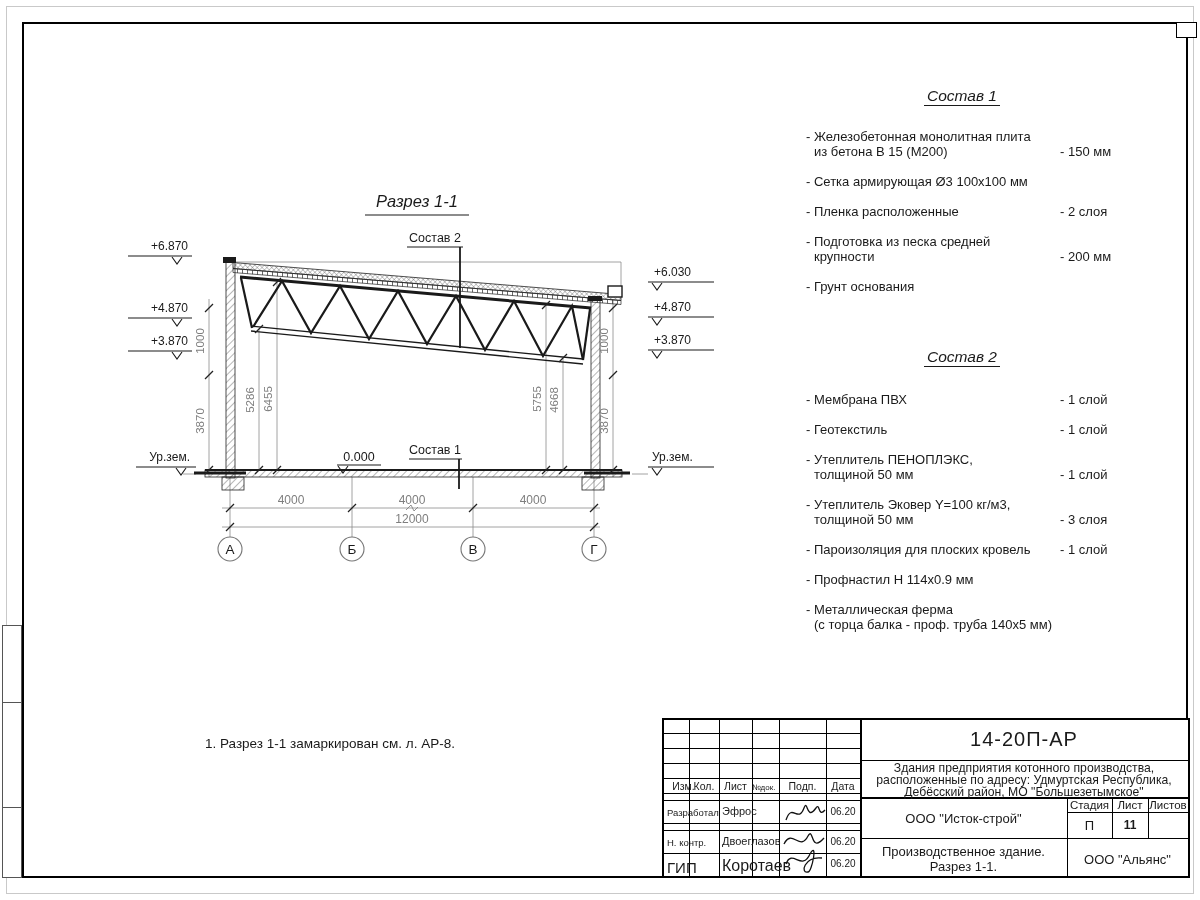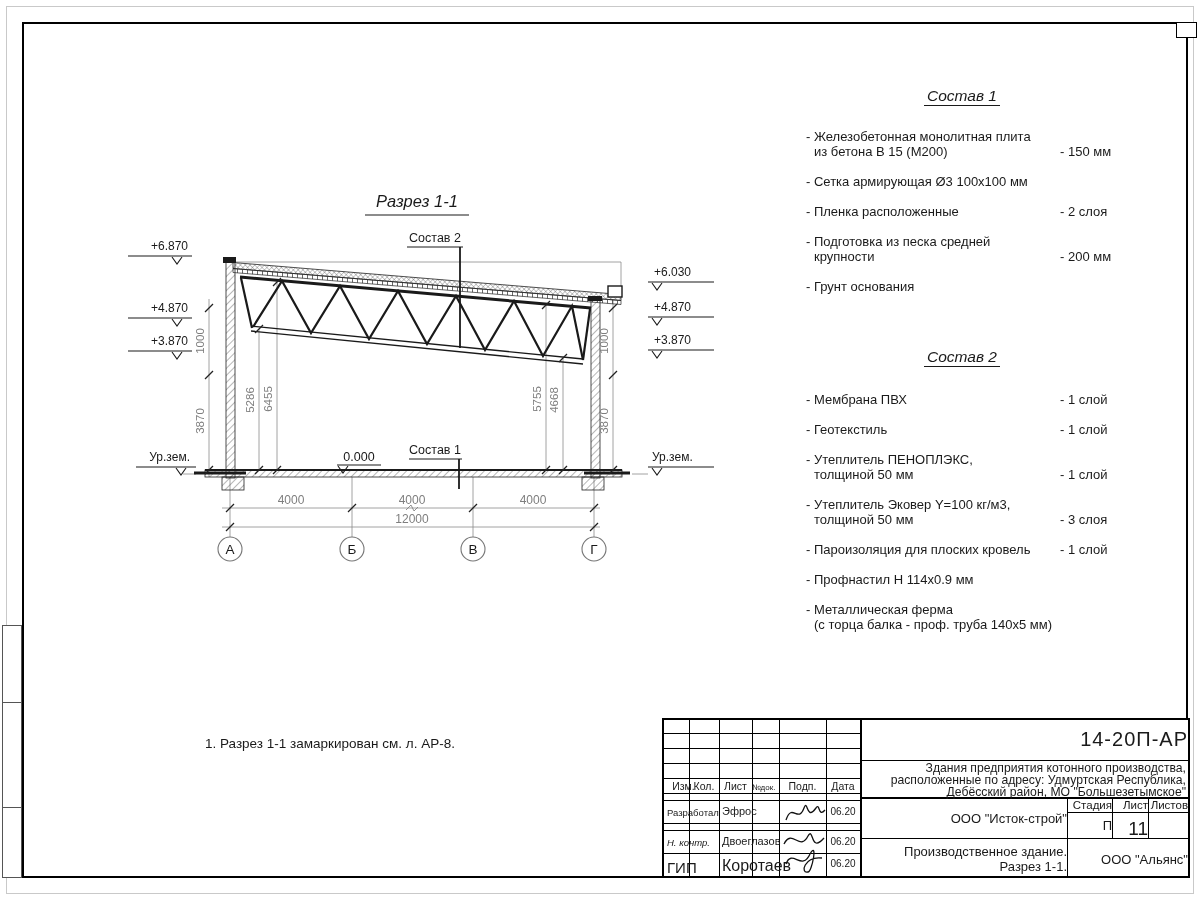--- a/index.html
+++ b/index.html
@@ -21,21 +21,21 @@
   .c-item{position:relative;margin-bottom:15px;}
   .c-name .l2{padding-left:8px;}
   .c-val{position:absolute;left:254px;bottom:0;white-space:nowrap;}
   
   .note{position:absolute;left:205px;top:736px;font-size:13.5px;}
   
   .tb{position:absolute;left:662px;top:718px;width:528px;height:160px;border:2px solid #000;box-sizing:border-box;background:#fff;}
   .tb .vl{position:absolute;width:1px;background:#000;}
   .tb .hl{position:absolute;height:1px;background:#000;}
   .tb .t{position:absolute;white-space:nowrap;}
-  .tb .ctr{text-align:right;}
+  .tb .ctr{text-align:center;}
   svg text{font-family:"Liberation Sans",sans-serif;}
 </style>
 </head>
 <body>
 
 <div class="frame-outer"></div>
 <div class="frame-main"></div>
 <div class="corner-box"></div>
 <div class="mbox" style="top:625px;height:78px;"></div>
 <div class="mbox" style="top:702px;height:106px;"></div>
@@ -287,21 +287,21 @@
   <div class="t" style="left:25px;top:60px;width:30px;text-align:center;font-size:10.5px;line-height:13px;">Кол.</div>
   <div class="t" style="left:55px;top:60px;width:33px;text-align:center;font-size:10.5px;line-height:13px;">Лист</div>
   <div class="t" style="left:88px;top:62px;width:27px;font-size:8px;line-height:11px;">№док.</div>
   <div class="t" style="left:115px;top:60px;width:47px;text-align:center;font-size:10.5px;line-height:13px;">Подп.</div>
   <div class="t" style="left:162px;top:60px;width:34px;text-align:center;font-size:10.5px;line-height:13px;">Дата</div>
 
   <div class="t" style="left:3px;top:87px;font-size:9.5px;">Разработал</div>
   <div class="t" style="left:58px;top:85px;font-size:11px;">Эфрос</div>
   <div class="t" style="left:163px;top:86px;width:32px;text-align:center;font-size:10px;">06.20</div>
 
-  <div class="t" style="left:3px;top:117px;font-size:9.5px;font-style:italic;">Н. контр.</div>
+  <div class="t" style="left:3px;top:117px;font-size:9.5px;">Н. контр.</div>
   <div class="t" style="left:58px;top:115px;font-size:11px;">Двоеглазов</div>
   <div class="t" style="left:163px;top:116px;width:32px;text-align:center;font-size:10px;">06.20</div>
 
   <div class="t" style="left:3px;top:139px;font-size:15px;">ГИП</div>
   <div class="t" style="left:58px;top:137px;font-size:16px;">Коротаев</div>
   <div class="t" style="left:163px;top:138px;width:32px;text-align:center;font-size:10px;">06.20</div>
 
   <svg class="abs" style="left:118px;top:76px;" width="46" height="32" viewBox="0 0 46 32">
     <path d="M4,24 C10,6 16,28 22,12 C26,2 24,26 34,12 C38,6 36,22 43,14" stroke="#111" stroke-width="1.3" fill="none"></path>
   </svg>
@@ -314,19 +314,19 @@
   <div class="t ctr" style="left:198px;top:42px;width:324px;font-size:12.2px;line-height:12px;white-space:normal;">
     <div>Здания предприятия котонного производства,</div>
     <div>расположенные по адресу: Удмуртская Республика,</div>
     <div>Дебёсский район, МО "Большезетымское"</div>
   </div>
   <div class="t ctr" style="left:196px;top:91px;width:207px;font-size:13px;">ООО "Исток-строй"</div>
   <div class="t ctr" style="left:403px;top:79px;width:45px;font-size:11.5px;">Стадия</div>
   <div class="t ctr" style="left:448px;top:79px;width:36px;font-size:11.5px;">Лист</div>
   <div class="t ctr" style="left:484px;top:79px;width:40px;font-size:11.5px;overflow:hidden;">Листов</div>
   <div class="t ctr" style="left:403px;top:98px;width:45px;font-size:13px;">П</div>
-  <div class="t ctr" style="left:448px;top:98px;width:36px;font-size:19px;">11</div>
+  <div class="t ctr" style="left:448px;top:98px;width:36px;font-size:12px;font-weight:bold;">11</div>
   <div class="t ctr" style="left:196px;top:124px;width:207px;font-size:13px;line-height:15px;white-space:normal;">
     <div>Производственное здание.</div>
     <div>Разрез 1-1.</div>
   </div>
   <div class="t ctr" style="left:403px;top:132px;width:121px;font-size:13px;">ООО "Альянс"</div>
 </div>
 
 </body></html>

